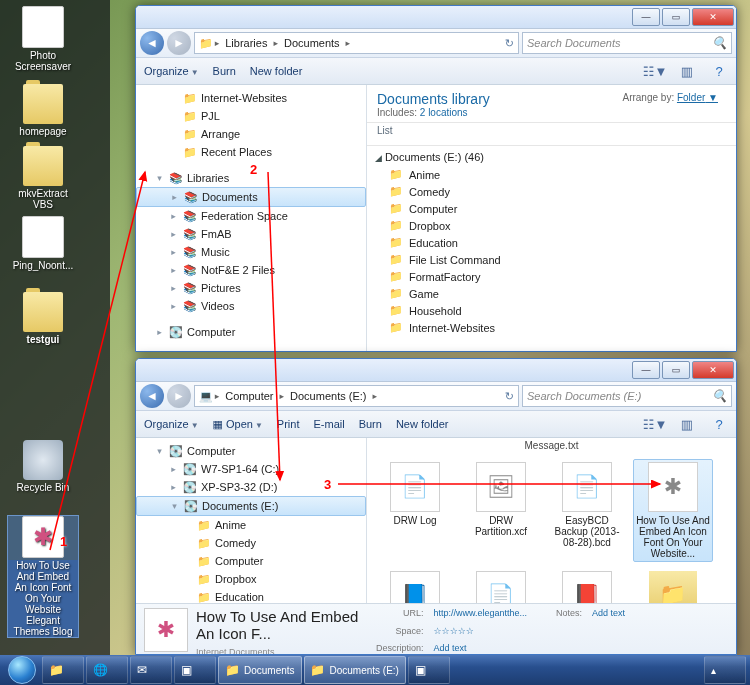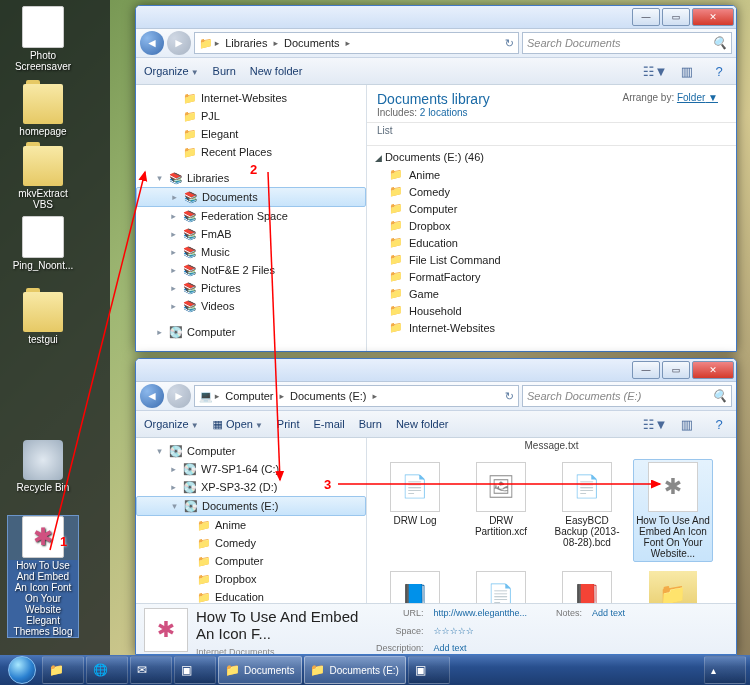--- a/index.html
+++ b/index.html
@@ -99,21 +99,21 @@
         <div class="lbl">homepage</div>
       </div>
       <div class="dicon" style="left: 8px; top: 146px;">
         <div class="ico fold"></div>
         <div class="lbl">mkvExtract VBS</div>
       </div>
       <div class="dicon" style="left: 8px; top: 216px;">
         <div class="ico paper"></div>
         <div class="lbl">Ping_Noont...</div>
       </div>
-      <div class="dicon" style="left: 8px; top: 292px;">
+      <div class="dicon" style="left: 8px; top: 292px; font-weight: bold;">
         <div class="ico fold"></div>
         <div class="lbl">testgui</div>
       </div>
       <div class="dicon" style="left: 8px; top: 440px;">
         <div class="ico bin"></div>
         <div class="lbl">Recycle Bin</div>
       </div>
       <div class="dicon sel" style="left: 8px; top: 516px;">
         <div class="ico paper">
           <span style="color:#d05080">✱</span>
@@ -162,21 +162,21 @@
             <span>Internet-Websites</span>
           </div>
           <div class="tree-node" style="padding-left: 32px;">
             <span class="exp"></span>
             <span class="ico fld">📁</span>
             <span>PJL</span>
           </div>
           <div class="tree-node" style="padding-left: 32px;">
             <span class="exp"></span>
             <span class="ico fld">📁</span>
-            <span>Elegant</span>
+            <span>Arrange</span>
           </div>
           <div class="tree-node" style="padding-left: 32px;">
             <span class="exp"></span>
             <span class="ico fld">📁</span>
             <span>Recent Places</span>
           </div>
           <div style="height: 8px;"></div>
           <div class="tree-node" style="padding-left: 18px;">
             <span class="exp">▾</span>
             <span class="ico lib">📚</span>

